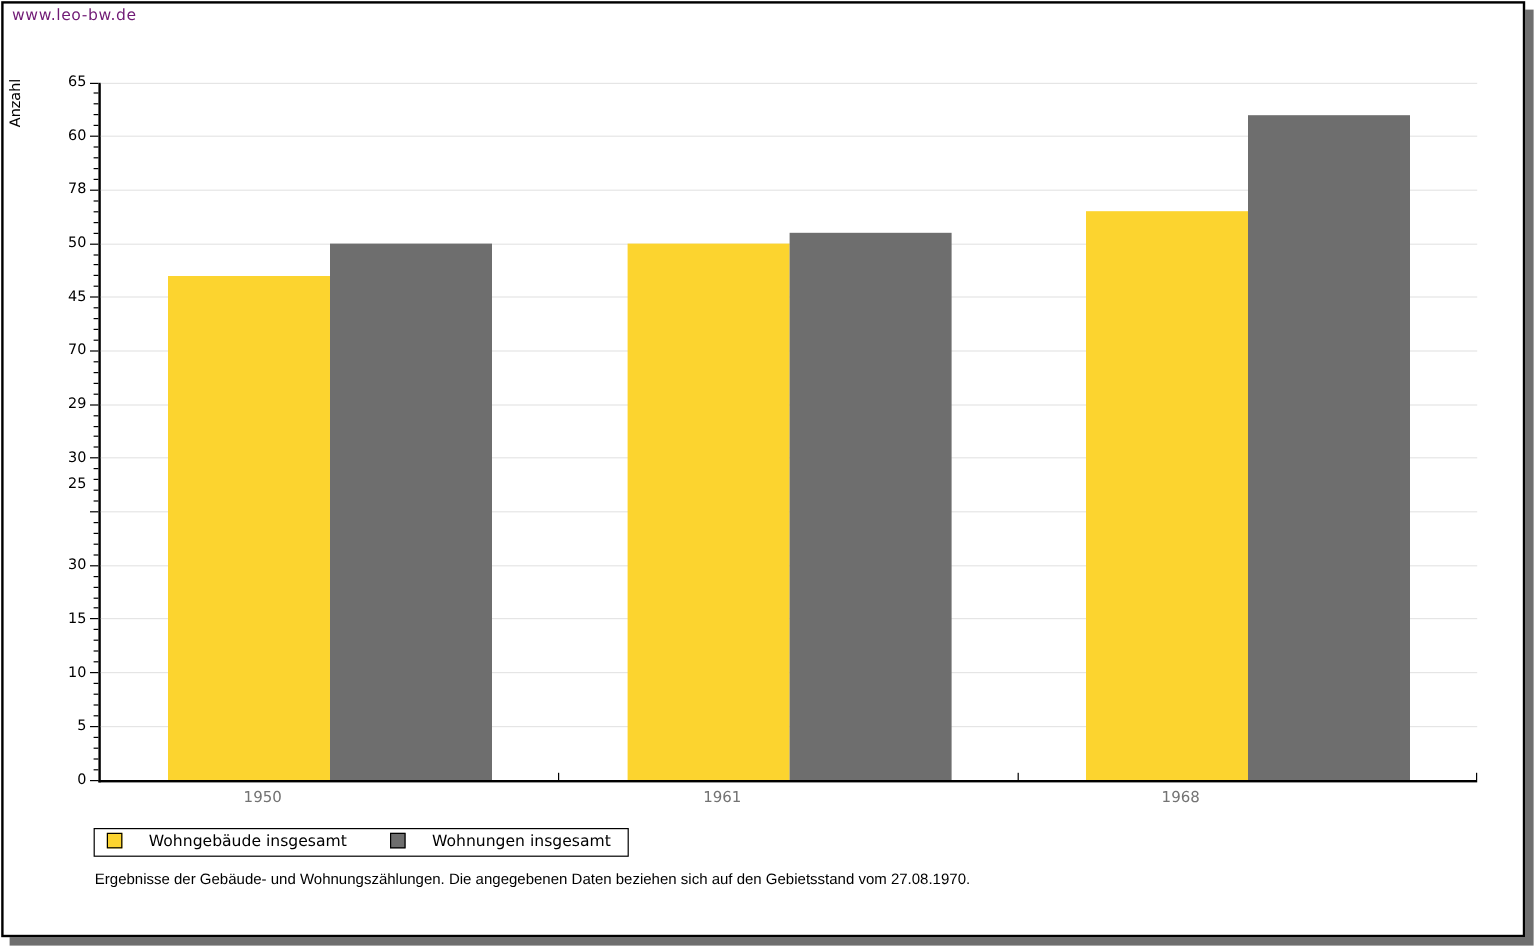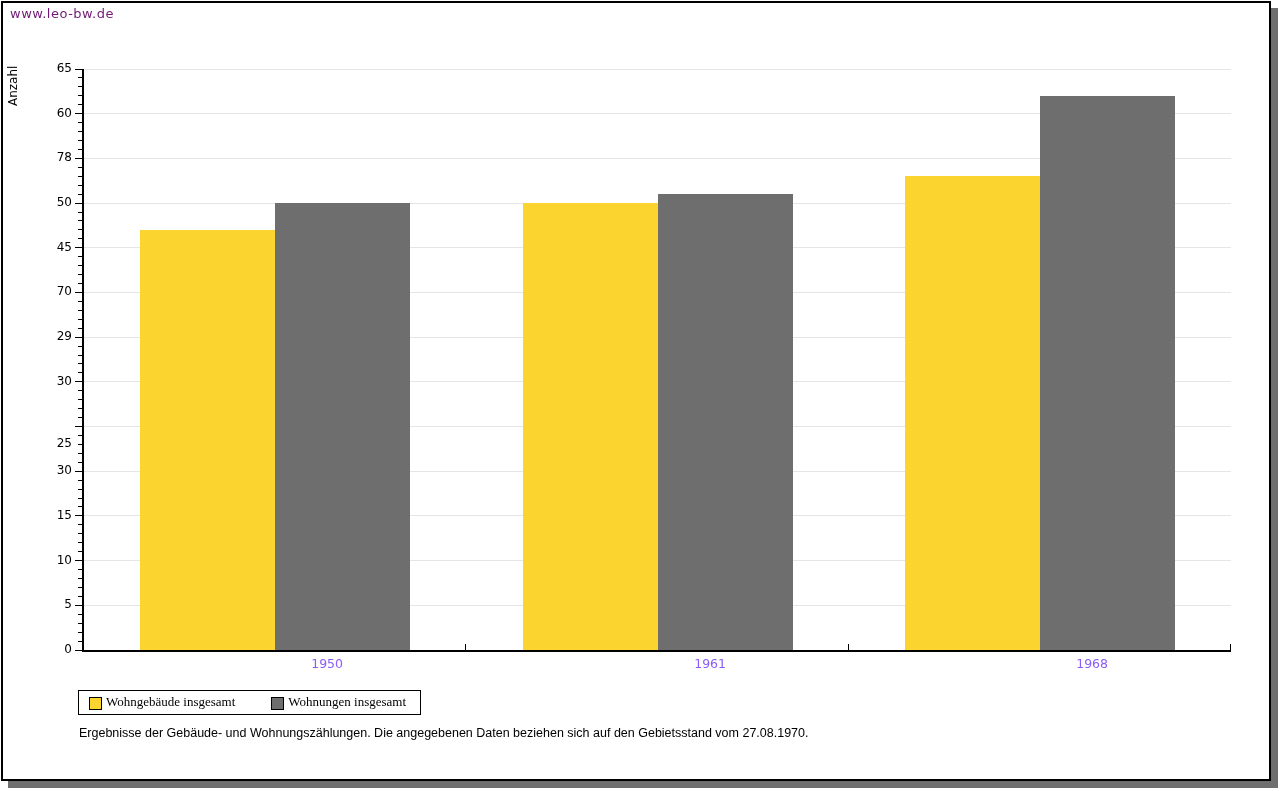--- a/index.html
+++ b/index.html
@@ -43,30 +43,30 @@
   .gridline { position: absolute; left: 0; right: 0; height: 1px; background: #e5e5e5; }
   .ytick-major { position: absolute; left: -9px; width: 7px; height: 1px; background: #000; }
   .ytick-minor { position: absolute; left: -6px; width: 4px; height: 1px; background: #000; }
   .ylab {
     position: absolute; left: 25px; width: 44px;
     text-align: right; font-size: 12px; color: #000;
   }
   .xtick { position: absolute; bottom: 0; width: 1px; height: 6px; background: #000; }
   .xlab {
     position: absolute; top: 653px; width: 140px;
-    text-align: right; font-size: 12.5px; color: #8b5cf6;
+    text-align: left; font-size: 12.5px; color: #737373;
   }
   .bar { position: absolute; bottom: 0; }
   .legend {
     position: absolute; left: 75px; top: 687px;
     border: 1px solid #000; background: #fff;
     display: flex; align-items: center;
     padding: 3px 14px 4px 10px; gap: 36px;
   }
-  .legend-item { display: flex; align-items: flex-end; gap: 4px; font-family: Liberation Serif, serif; }
+  .legend-item { display: flex; align-items: flex-start; gap: 22px; }
   .swatch { width: 13px; height: 13px; border: 1px solid #000; box-sizing: border-box; }
   .legend-label { font-size: 13px; color: #000; white-space: nowrap; }
   .footnote {
     position: absolute; left: 76px;
     font-family: "Liberation Sans", sans-serif;
     font-size: 12.5px; color: #000;
     white-space: nowrap;
   }
 </style>
 </head>
@@ -174,21 +174,21 @@
         <div class="swatch" style="background: rgb(110, 110, 110);"></div>
         <div class="legend-label">Wohnungen insgesamt</div>
       </div>
     </div>
   <div class="footnote" style="top:723px">Ergebnisse der Gebäude- und Wohnungszählungen. Die angegebenen Daten beziehen sich auf den Gebietsstand vom 27.08.1970.</div>
 <div class="ylab" style="top: 639px;">0</div>
     <div class="ylab" style="top: 594.308px;">5</div>
     <div class="ylab" style="top: 549.615px;">10</div>
     <div class="ylab" style="top: 504.923px;">15</div>
     <div class="ylab" style="top: 460.231px;">30</div>
-    <div class="ylab" style="top: 433px;">25</div>
+    <div class="ylab" style="top: 393px;">25</div>
     <div class="ylab" style="top: 370.846px;">30</div>
     <div class="ylab" style="top: 326.154px;">29</div>
     <div class="ylab" style="top: 281.462px;">70</div>
     <div class="ylab" style="top: 236.769px;">45</div>
     <div class="ylab" style="top: 192.077px;">50</div>
     <div class="ylab" style="top: 147.385px;">78</div>
     <div class="ylab" style="top: 102.692px;">60</div>
     <div class="ylab" style="top: 58px;">65</div>
     <div class="xlab" style="left: 200px;">1950</div>
     <div class="xlab" style="left: 583px;">1961</div>

